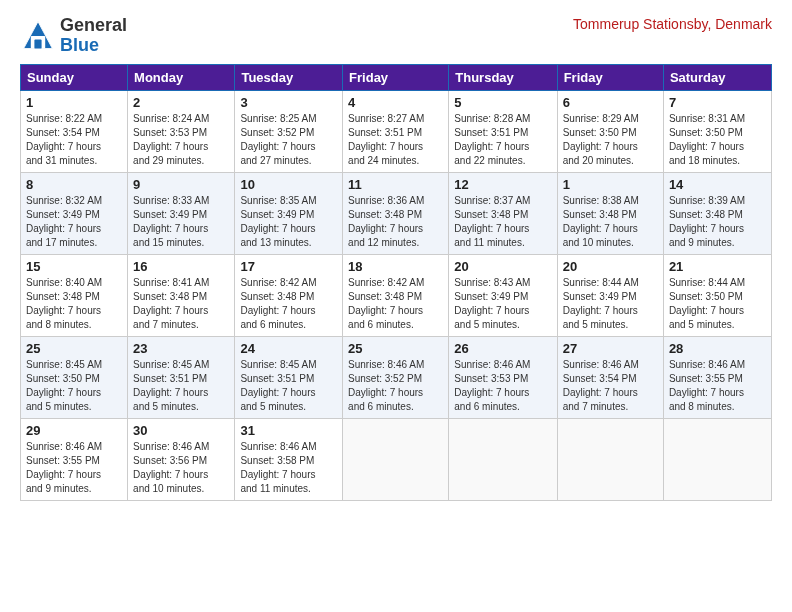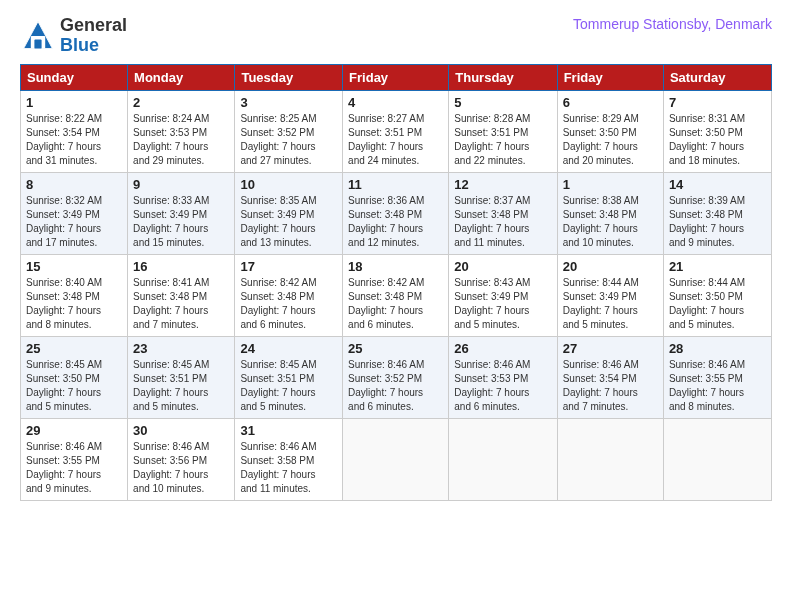--- a/index.html
+++ b/index.html
@@ -40,29 +40,29 @@
       text-align: right;
     }
     .month-title {
       font-size: 32px;
       font-weight: bold;
       color: #222;
       line-height: 1.1;
     }
     .subtitle {
       font-size: 14px;
-      color: #8b5cf6;
+      color: #b91c1c;
     }
     .calendar {
       width: 100%;
       border-collapse: collapse;
       font-size: 10.5px;
     }
     .calendar th {
-      background: #b91c1c;
+      background: #4c1d95;
       color: #fff;
       text-align: left;
       padding: 5px 6px;
       font-size: 13px;
       font-weight: bold;
       border: 1px solid #1a6bb5;
     }
     .calendar td {
       border: 1px solid #ccc;
       vertical-align: top;

